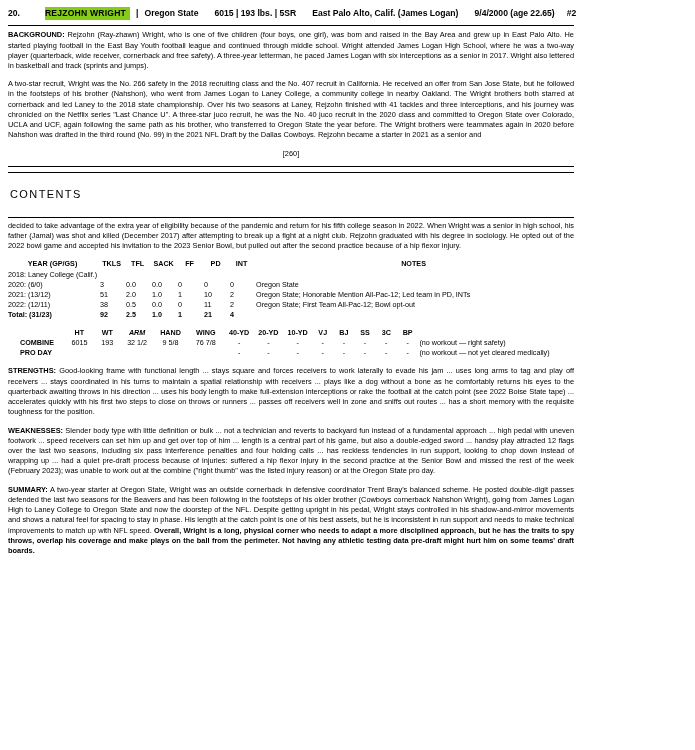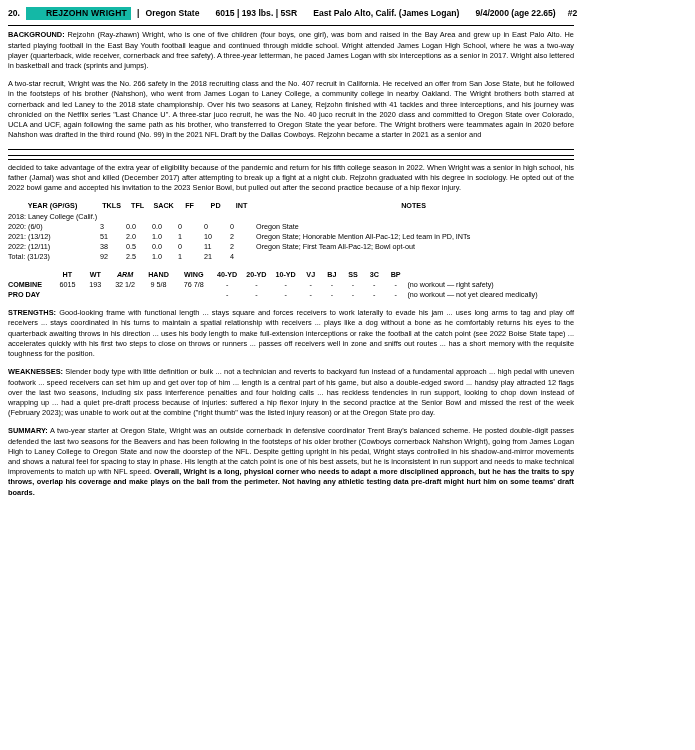--- a/index.html
+++ b/index.html
@@ -27,23 +27,24 @@
     display: flex;
     align-items: center;
     gap: 6px;
     font-weight: bold;
     font-size: 8.6px;
     white-space: nowrap;
     padding: 1px 0 2px 0;
   }
   .hdr .rank { font-size: 8.6px; }
   .hdr .name {
-    background: #14b8a6;
-    padding: 1px 4px 1px 20px;
+    background: #84cc16;
+    padding: 1px 4px 1px 0;
     letter-spacing: 0.2px;
+    margin-left: 19px;
   }
   .hdr .bar { font-weight: bold; }
   .hdr .school { }
   .hdr .spacer { flex: 1; }
   .hdr .num { padding-right: 2px; }
 
   .rule {
     border: 0;
     border-top: 1.1px solid #000;
     margin: 3px 0 4px 0;
@@ -92,31 +93,31 @@
   table.stats th {
     text-align: center;
     font-weight: bold;
     padding: 0 3px 1px 0;
     white-space: nowrap;
   }
   table.stats td {
     padding: 0 3px 0.5px 0;
     white-space: nowrap;
   }
-  table.stats tr.total td { font-weight: normal; }
+  table.stats tr.total td { font-weight: bold; }
   .col-year { width: 62px; }
   .col-n { width: 26px; }
   .col-notes { width: auto; }
 
   
   table.combine {
     border-collapse: collapse;
     font-size: 7.2px;
     width: 100%;
-    margin: 2px 0 8px 0;
+    margin: 2px 0 8px 12px;
   }
   table.combine th {
     font-weight: bold;
     text-align: left;
     padding: 0 2px 1px 0;
     white-space: nowrap;
   }
   table.combine td {
     padding: 0 2px 0.5px 0;
     white-space: nowrap;
@@ -154,23 +155,25 @@
     <span class="spacer"></span>
     <span class="num">#2</span>
   </div>
 
   <hr class="rule">
 
   <p class="para"><span class="lbl">BACKGROUND:</span><span> Rejzohn (Ray-zhawn) Wright, who is one of five children (four boys, one girl), was born and raised in the Bay Area and grew up in East Palo Alto. He started playing football in the East Bay Youth football league and continued through middle school. Wright attended James Logan High School, where he was a two-way player (quarterback, wide receiver, cornerback and free safety). A three-year letterman, he paced James Logan with six interceptions as a senior in 2017. Wright also lettered in basketball and track (sprints and jumps).</span></p>
 
   <p class="para last">A two-star recruit, Wright was the No. 266 safety in the 2018 recruiting class and the No. 407 recruit in California. He received an offer from San Jose State, but he followed in the footsteps of his brother (Nahshon), who went from James Logan to Laney College, a community college in nearby Oakland. The Wright brothers both starred at cornerback and led Laney to the 2018 state championship. Over his two seasons at Laney, Rejzohn finished with 41 tackles and three interceptions, and his journey was chronicled on the Netflix series "Last Chance U". A three-star juco recruit, he was the No. 40 juco recruit in the 2020 class and committed to Oregon State over Colorado, UCLA and UCF, again following the same path as his brother, who transferred to Oregon State the year before. The Wright brothers were teammates again in 2020 before Nahshon was drafted in the third round (No. 99) in the 2021 NFL Draft by the Dallas Cowboys. Rejzohn became a starter in 2021 as a senior and</p>
 
+  <div class="pgref">[260]</div>
 
   <div class="divider-band"></div>
 
+  <div class="contents">CONTENTS</div>
 
   <hr class="rule-thin">
 
   <p class="para">decided to take advantage of the extra year of eligibility because of the pandemic and return for his fifth college season in 2022. When Wright was a senior in high school, his father (Jamal) was shot and killed (December 2017) after attempting to break up a fight at a night club. Rejzohn graduated with his degree in sociology. He opted out of the 2022 bowl game and accepted his invitation to the 2023 Senior Bowl, but pulled out after the second practice because of a hip flexor injury.</p>
 
   <table class="stats">
     <thead>
       <tr>
         <th class="col-year">YEAR (GP/GS)</th>
         <th class="col-n">TKLS</th>

